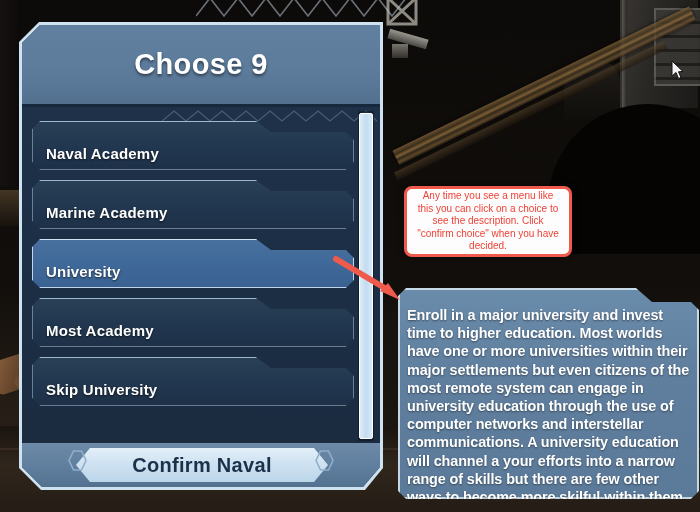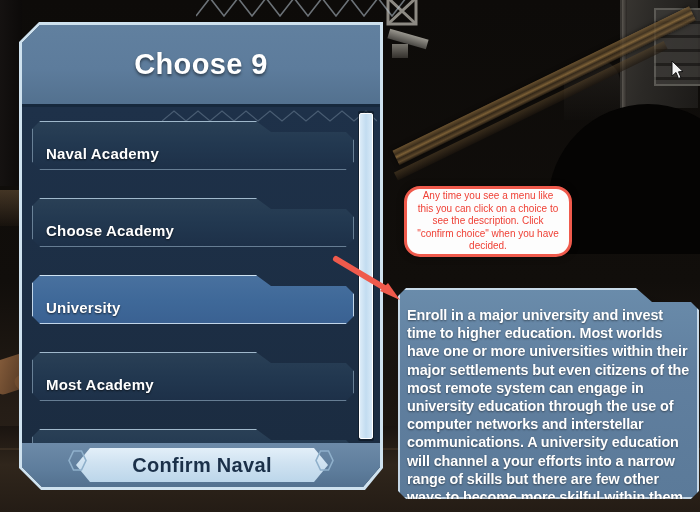--- a/index.html
+++ b/index.html
@@ -224,21 +224,21 @@
   }
 
   .opt-list {
     position: absolute;
     left: 10px; top: 14px;
     width: 322px;
   }
   .option {
     position: relative;
     height: 49px;
-    margin-bottom: 28px;
+    margin-bottom: 10px;
     
     clip-path: polygon(
        8px 0,
        224px 0,
        239px 11px,
        314px 11px,
        322px 19px,
        322px 41px,
        314px 49px,
        8px 49px,
@@ -407,21 +407,21 @@
     text-shadow: 0 1px 2px rgba(0,0,0,0.45);
   }
 
   
   .tooltip {
     position: absolute;
     left: 404px; top: 186px;
     width: 168px; height: 71px;
     background: #fdfdfd;
     border: 3px solid #ef5a4c;
-    border-radius: 16px;
+    border-radius: 8px;
     box-sizing: border-box;
     display: flex;
     align-items: center;
     justify-content: center;
     box-shadow: 0 0 6px rgba(0,0,0,0.5);
   }
   .tooltip-text {
     color: #ef4136;
     font-size: 10px;
     line-height: 12.4px;
@@ -507,21 +507,21 @@
 
         <div class="opt-list">
 
           <div class="option">
             <div class="option-frame"></div>
             <div class="option-label">Naval Academy</div>
           </div>
 
           <div class="option">
             <div class="option-frame"></div>
-            <div class="option-label">Choose Academy</div>
+            <div class="option-label">Marine Academy</div>
           </div>
 
           <div class="option selected">
             <div class="option-frame"></div>
             <div class="option-label">University</div>
           </div>
 
           <div class="option">
             <div class="option-frame"></div>
             <div class="option-label">Most Academy</div>

